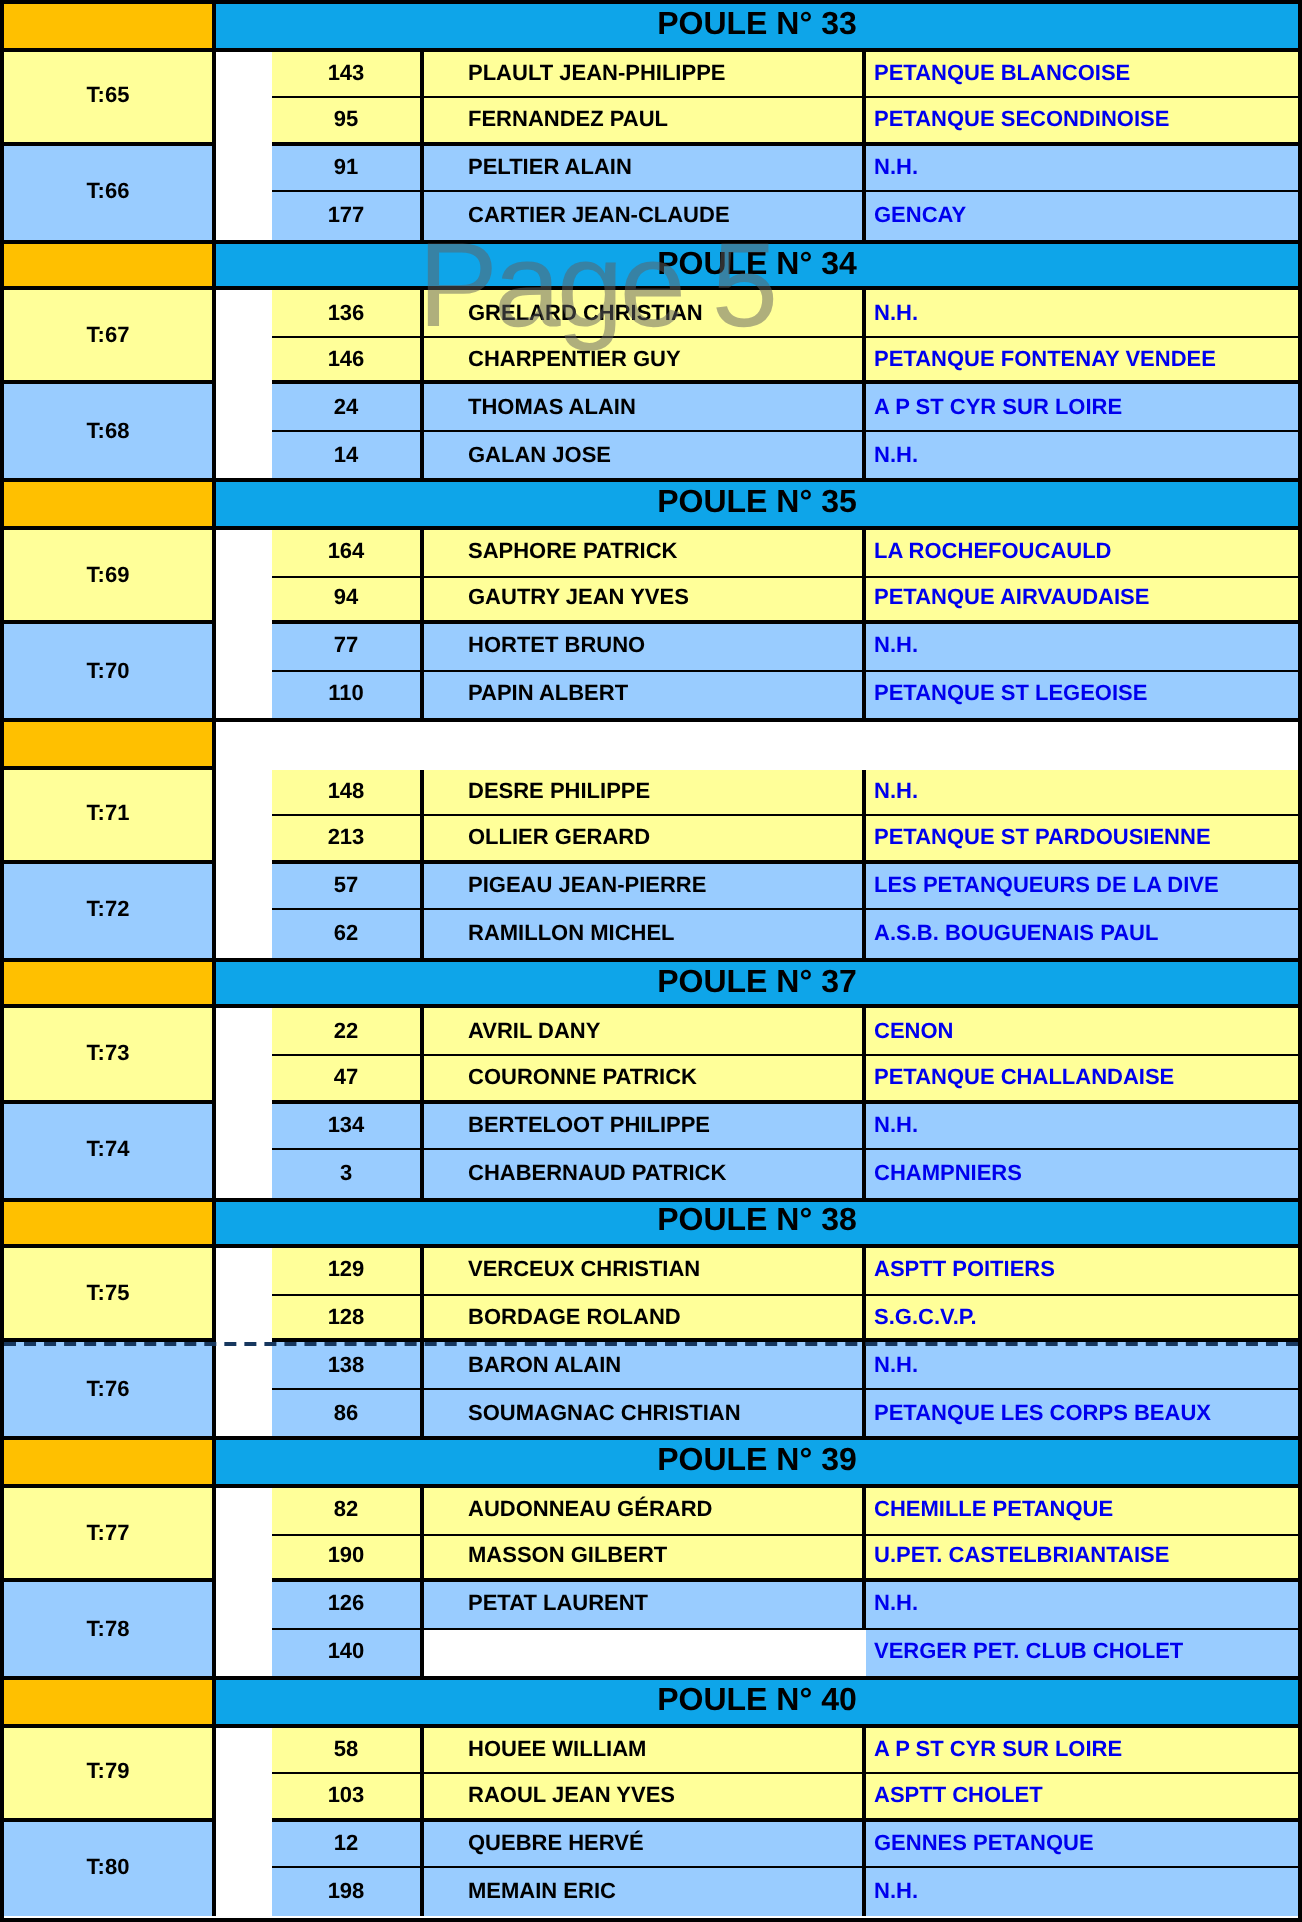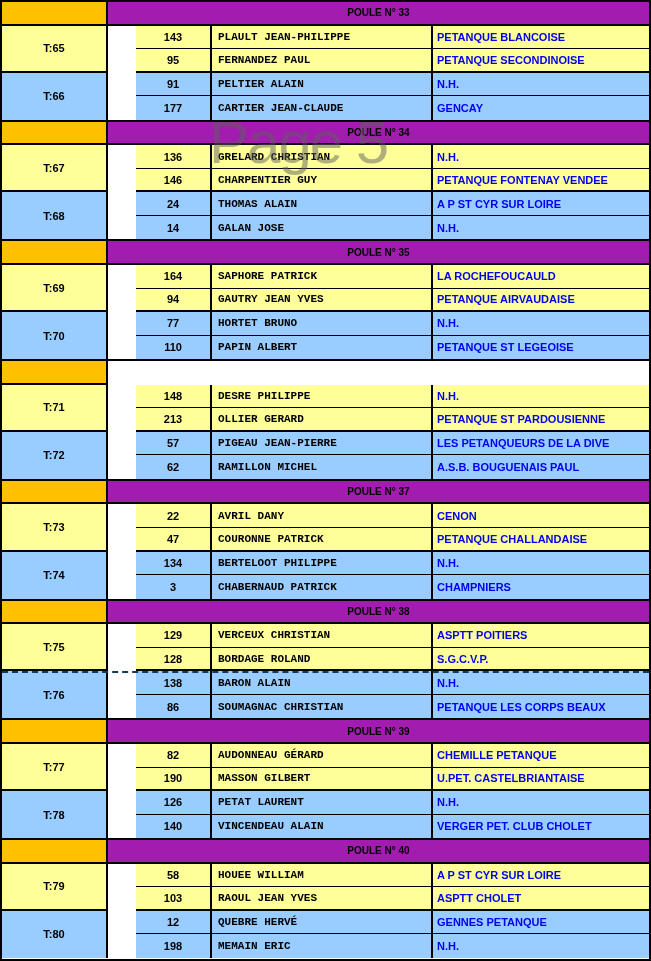--- a/index.html
+++ b/index.html
@@ -29,33 +29,33 @@
     white-space:nowrap; overflow:hidden;
   }
   .corner {
     grid-column:1; grid-row:1;
     background:var(--header-fill, #FFC000);
     border-right:2px solid var(--border-color, #000);
     border-bottom:2px solid var(--border-color, #000);
   }
   .pool-title {
     grid-column:2 / -1; grid-row:1;
-    background:#a21caf;
+    background:#0ea5e9;
     justify-content:center;
     border-bottom:2px solid var(--border-color, #000);
-    font-size:10px;
+    font-size:16px;
   }
   .tcell {
     grid-column:1; justify-content:center;
     border-right:2px solid var(--border-color, #000);
   }
   .t1 { grid-row:2 / span 2; background:var(--team-a, #FFFF99); border-bottom:2px solid var(--border-color, #000); }
   .t2 { grid-row:4 / span 2; background:var(--team-b, #99CCFF); }
   .num  { grid-column:2; justify-content:center; border-right:2px solid var(--border-color, #000);margin-left:28px; }
-  .name { grid-column:3; padding-left:6px;       border-right:2px solid var(--border-color, #000);font-family:Liberation Mono, monospace; }
+  .name { grid-column:3; padding-left:22px;       border-right:2px solid var(--border-color, #000); }
   .club { grid-column:4; padding-left:4px; color:var(--club-text, #0000EE); }
   .r2 { grid-row:2; } .r3 { grid-row:3; } .r4 { grid-row:4; } .r5 { grid-row:5;text-align:center; }
   .ta { background:var(--team-a, #FFFF99); }
   .tb { background:var(--team-b, #99CCFF); }
   .sep-thin  { border-bottom:1px solid var(--border-color, #000); }
   .sep-thick { border-bottom:2px solid var(--border-color, #000); }
   .watermark {
     position:absolute; left:209px; top:113px;
     font-size:60px; line-height:1; letter-spacing:-2px;
     font-weight:normal;
@@ -209,21 +209,20 @@
     <div class="cell club ta r2 sep-thin">CHEMILLE PETANQUE</div>
     <div class="cell num ta r3 sep-thick">190</div>
     <div class="cell name ta r3 sep-thick">MASSON GILBERT</div>
     <div class="cell club ta r3 sep-thick">U.PET. CASTELBRIANTAISE</div>
 
     <div class="cell tcell t2">T:78</div>
     <div class="cell num tb r4 sep-thin">126</div>
     <div class="cell name tb r4 sep-thin">PETAT LAURENT</div>
     <div class="cell club tb r4 sep-thin">N.H.</div>
     <div class="cell num tb r5">140</div>
-    <div class="cell name tb r5">VINCENDEAU ALAIN</div>
     <div class="cell club tb r5">VERGER PET. CLUB CHOLET</div>
   </div>
 
   <div class="pool">
     <div class="cell corner"></div>
     <div class="cell pool-title">POULE N° 40</div>
 
     <div class="cell tcell t1">T:79</div>
     <div class="cell num ta r2 sep-thin">58</div>
     <div class="cell name ta r2 sep-thin">HOUEE WILLIAM</div>

